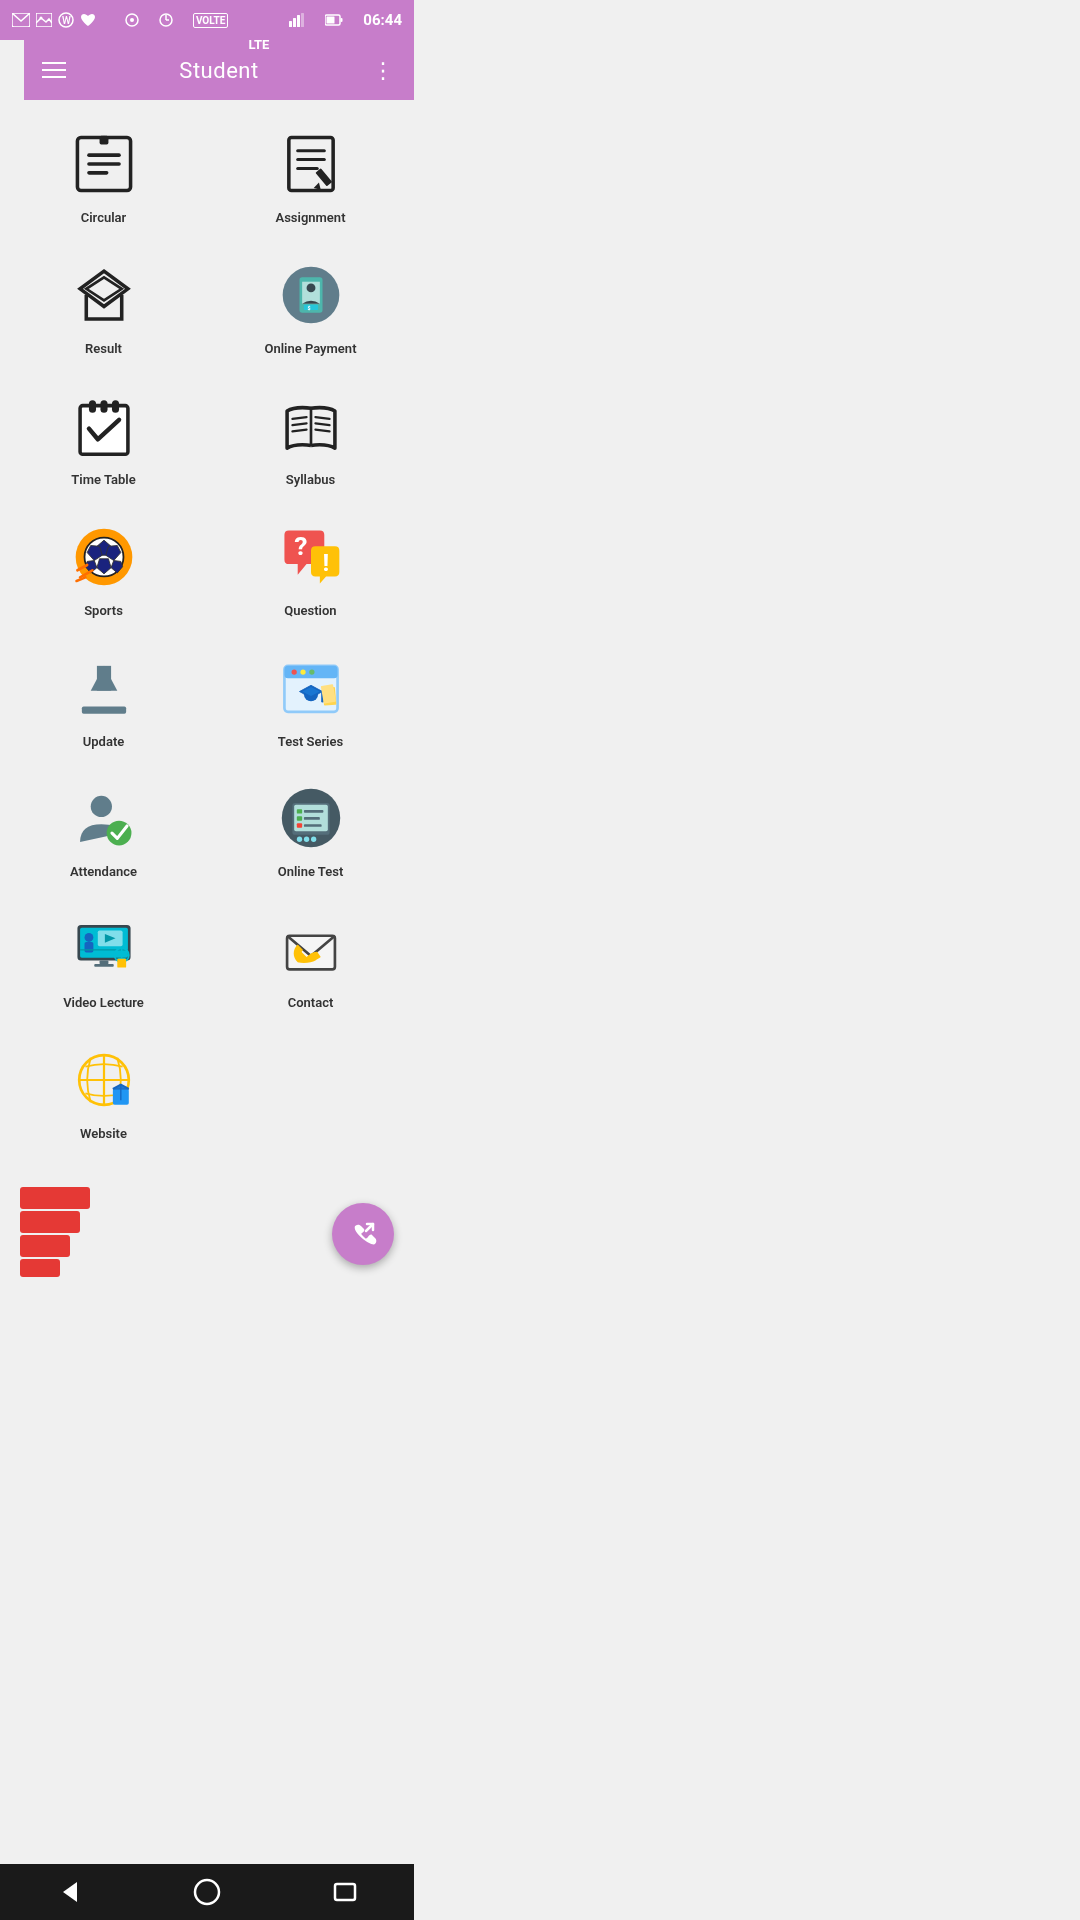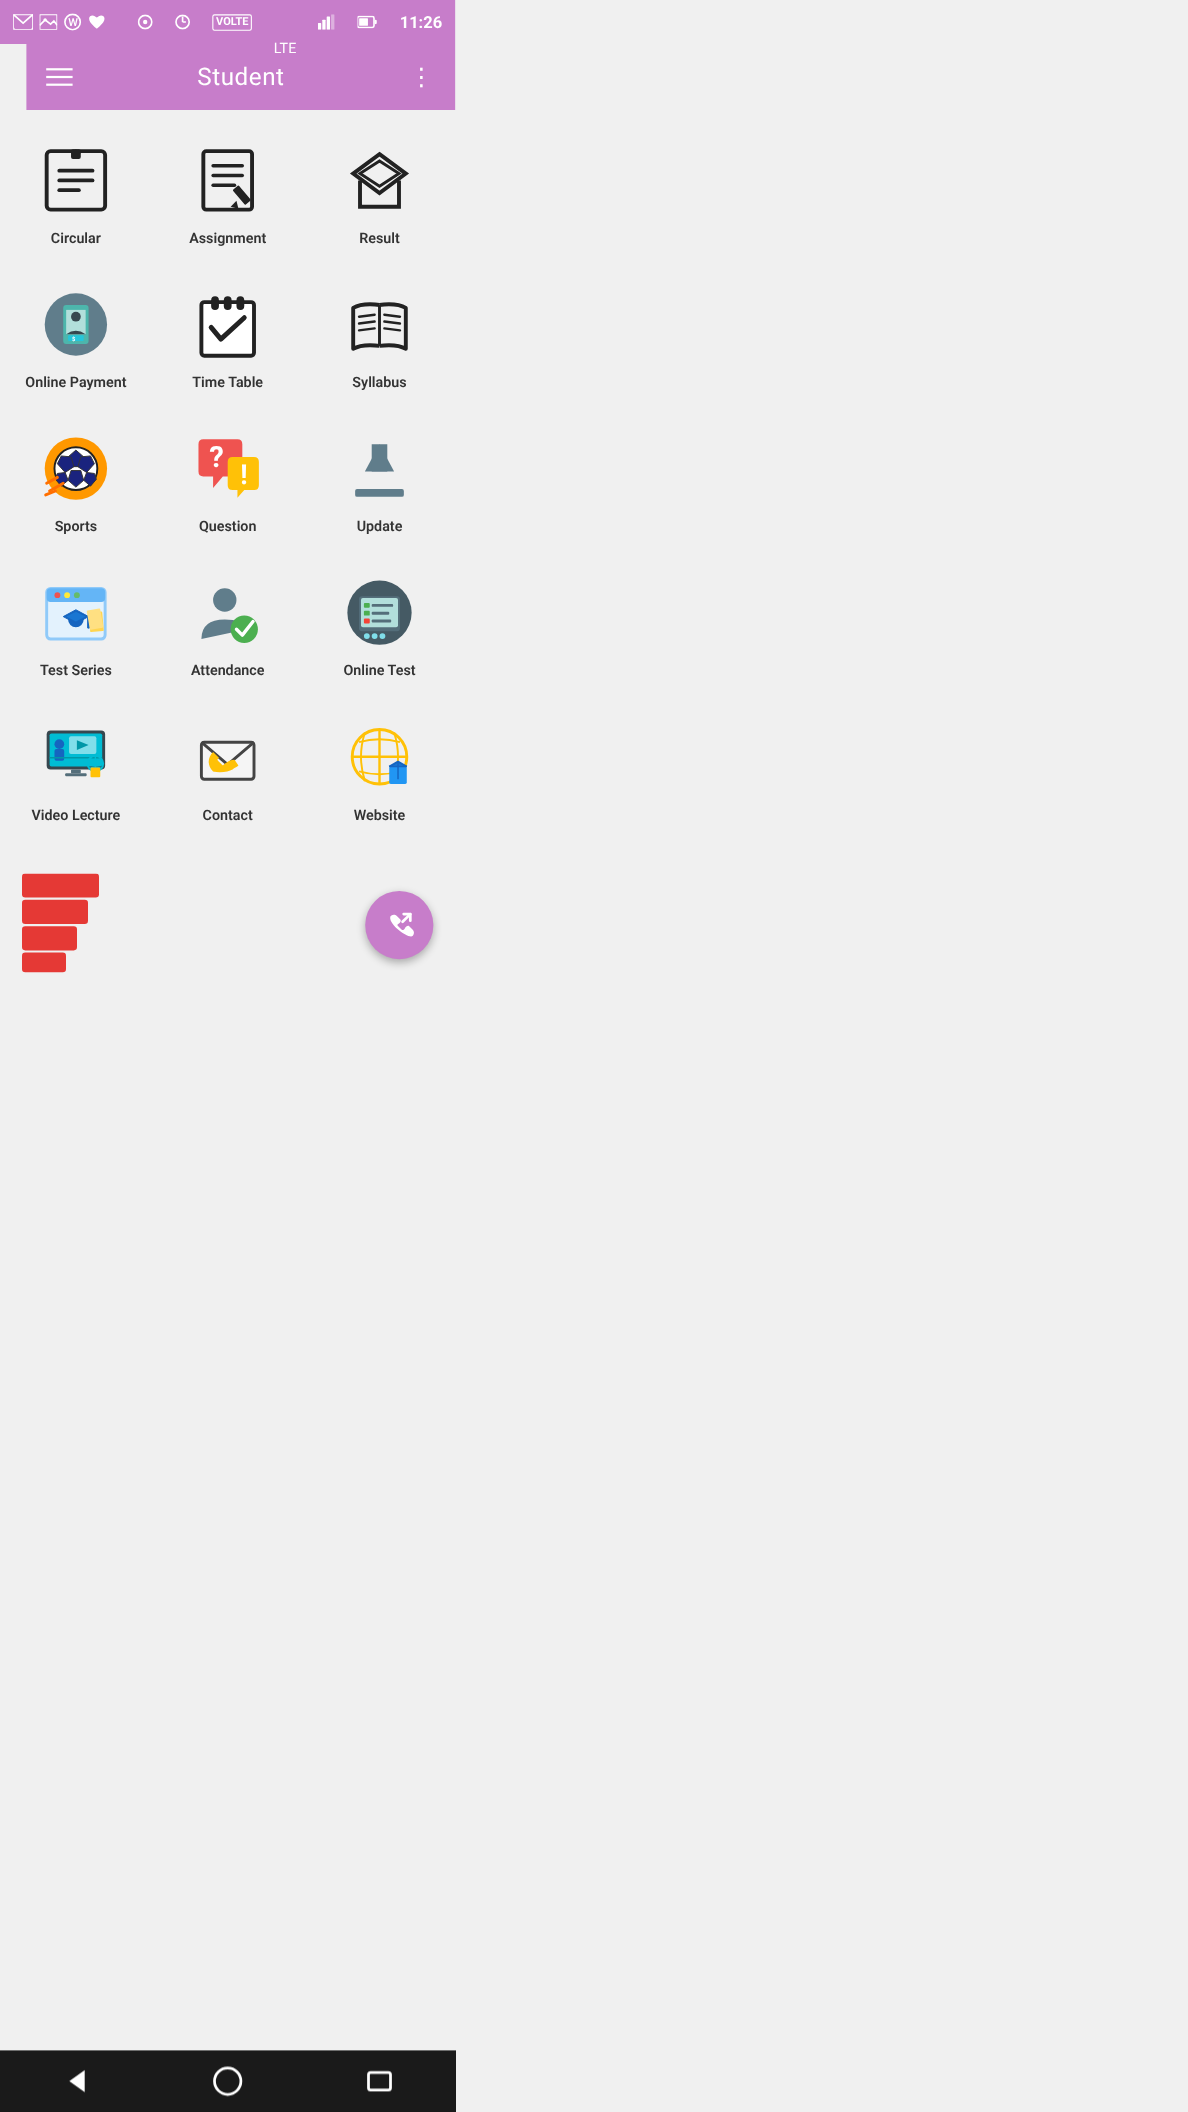--- a/index.html
+++ b/index.html
@@ -46,21 +46,21 @@
     }
     .hamburger { display: flex; flex-direction: column; gap: 5px; cursor: pointer; }
     .hamburger span { width: 24px; height: 2px; background: white; display: block; }
     .three-dots { font-size: 22px; cursor: pointer; letter-spacing: 2px; }
 
     
     .grid-container {
       background: #f0f0f0;
       padding: 10px 0 20px;
       display: grid;
-      grid-template-columns: repeat(3, 1fr);
+      grid-template-columns: repeat(2, 1fr);
       gap: 0;
     }
 
     .grid-item {
       display: flex;
       flex-direction: column;
       align-items: center;
       justify-content: flex-start;
       padding: 18px 8px 14px;
       cursor: pointer;
@@ -160,34 +160,34 @@
     <svg width="14" height="14" viewBox="0 0 14 14" fill="none">
         <circle cx="7" cy="7" r="6" stroke="white" stroke-width="1.5"></circle>
         <circle cx="7" cy="7" r="2" fill="white"></circle>
       </svg>
     <svg width="14" height="14" viewBox="0 0 14 14" fill="white">
         <circle cx="7" cy="7" r="6" stroke="white" stroke-width="1.5" fill="none"></circle>
         <line x1="7" y1="2" x2="7" y2="7" stroke="white" stroke-width="1.5"></line>
         <line x1="7" y1="7" x2="10" y2="7" stroke="white" stroke-width="1.5"></line>
       </svg>
     <span style="font-size:10px;border:1px solid white;padding:1px 2px;border-radius:2px;font-weight:bold;">VOLTE</span>
-    <span style="font-size:13px;font-weight:normal;margin-top:48px;">LTE</span>
+    <span style="font-size:13px;font-weight:bold;margin-top:48px;">LTE</span>
     <svg width="16" height="14" viewBox="0 0 16 14" fill="white">
         <rect x="0" y="8" width="3" height="6" rx="0.5"></rect>
         <rect x="4" y="5" width="3" height="9" rx="0.5"></rect>
         <rect x="8" y="2" width="3" height="12" rx="0.5"></rect>
         <rect x="12" y="0" width="3" height="14" rx="0.5" opacity="0.4"></rect>
       </svg>
 
     <svg width="18" height="12" viewBox="0 0 18 12">
         <rect x="0" y="1" width="15" height="10" rx="1.5" fill="none" stroke="white" stroke-width="1.5"></rect>
         <rect x="15.5" y="4" width="2" height="4" rx="1" fill="white"></rect>
         <rect x="1.5" y="2.5" width="8" height="7" rx="0.5" fill="white"></rect>
       </svg>
-    <span style="font-size:15px;font-weight:bold;">11:26</span>
+    <span style="font-size:15px;font-weight:bold;">06:44</span>
   </div>
 </div>
 
 <div class="header">
   <div class="hamburger">
     <span></span>
       <span></span>
       <span></span>
   </div>
   <span class="header-title">Student</span>

